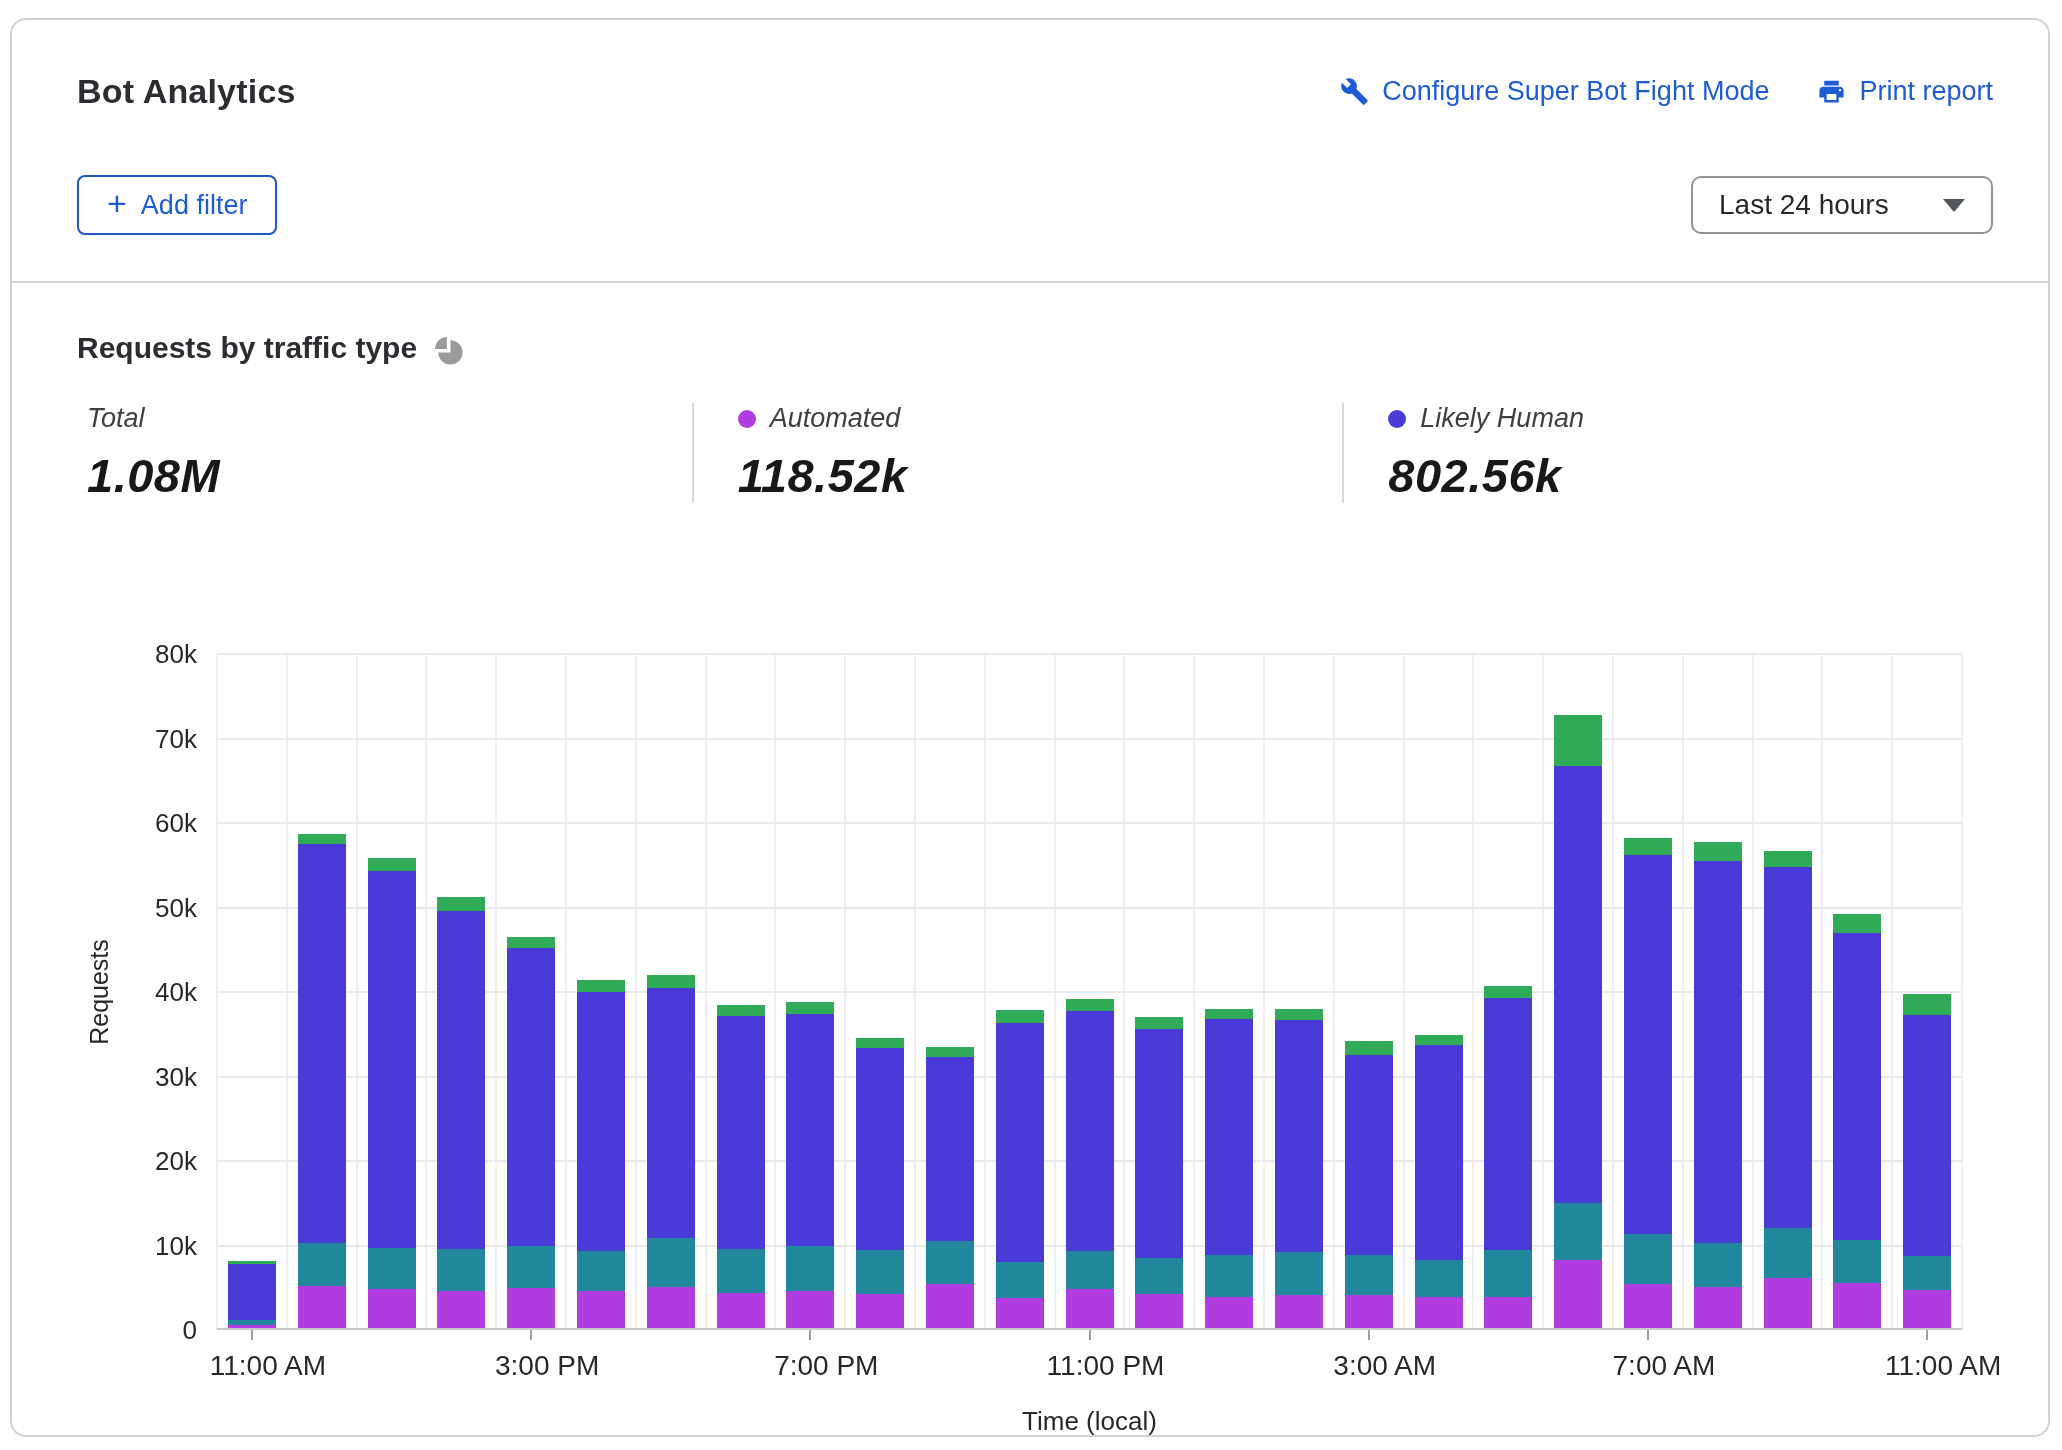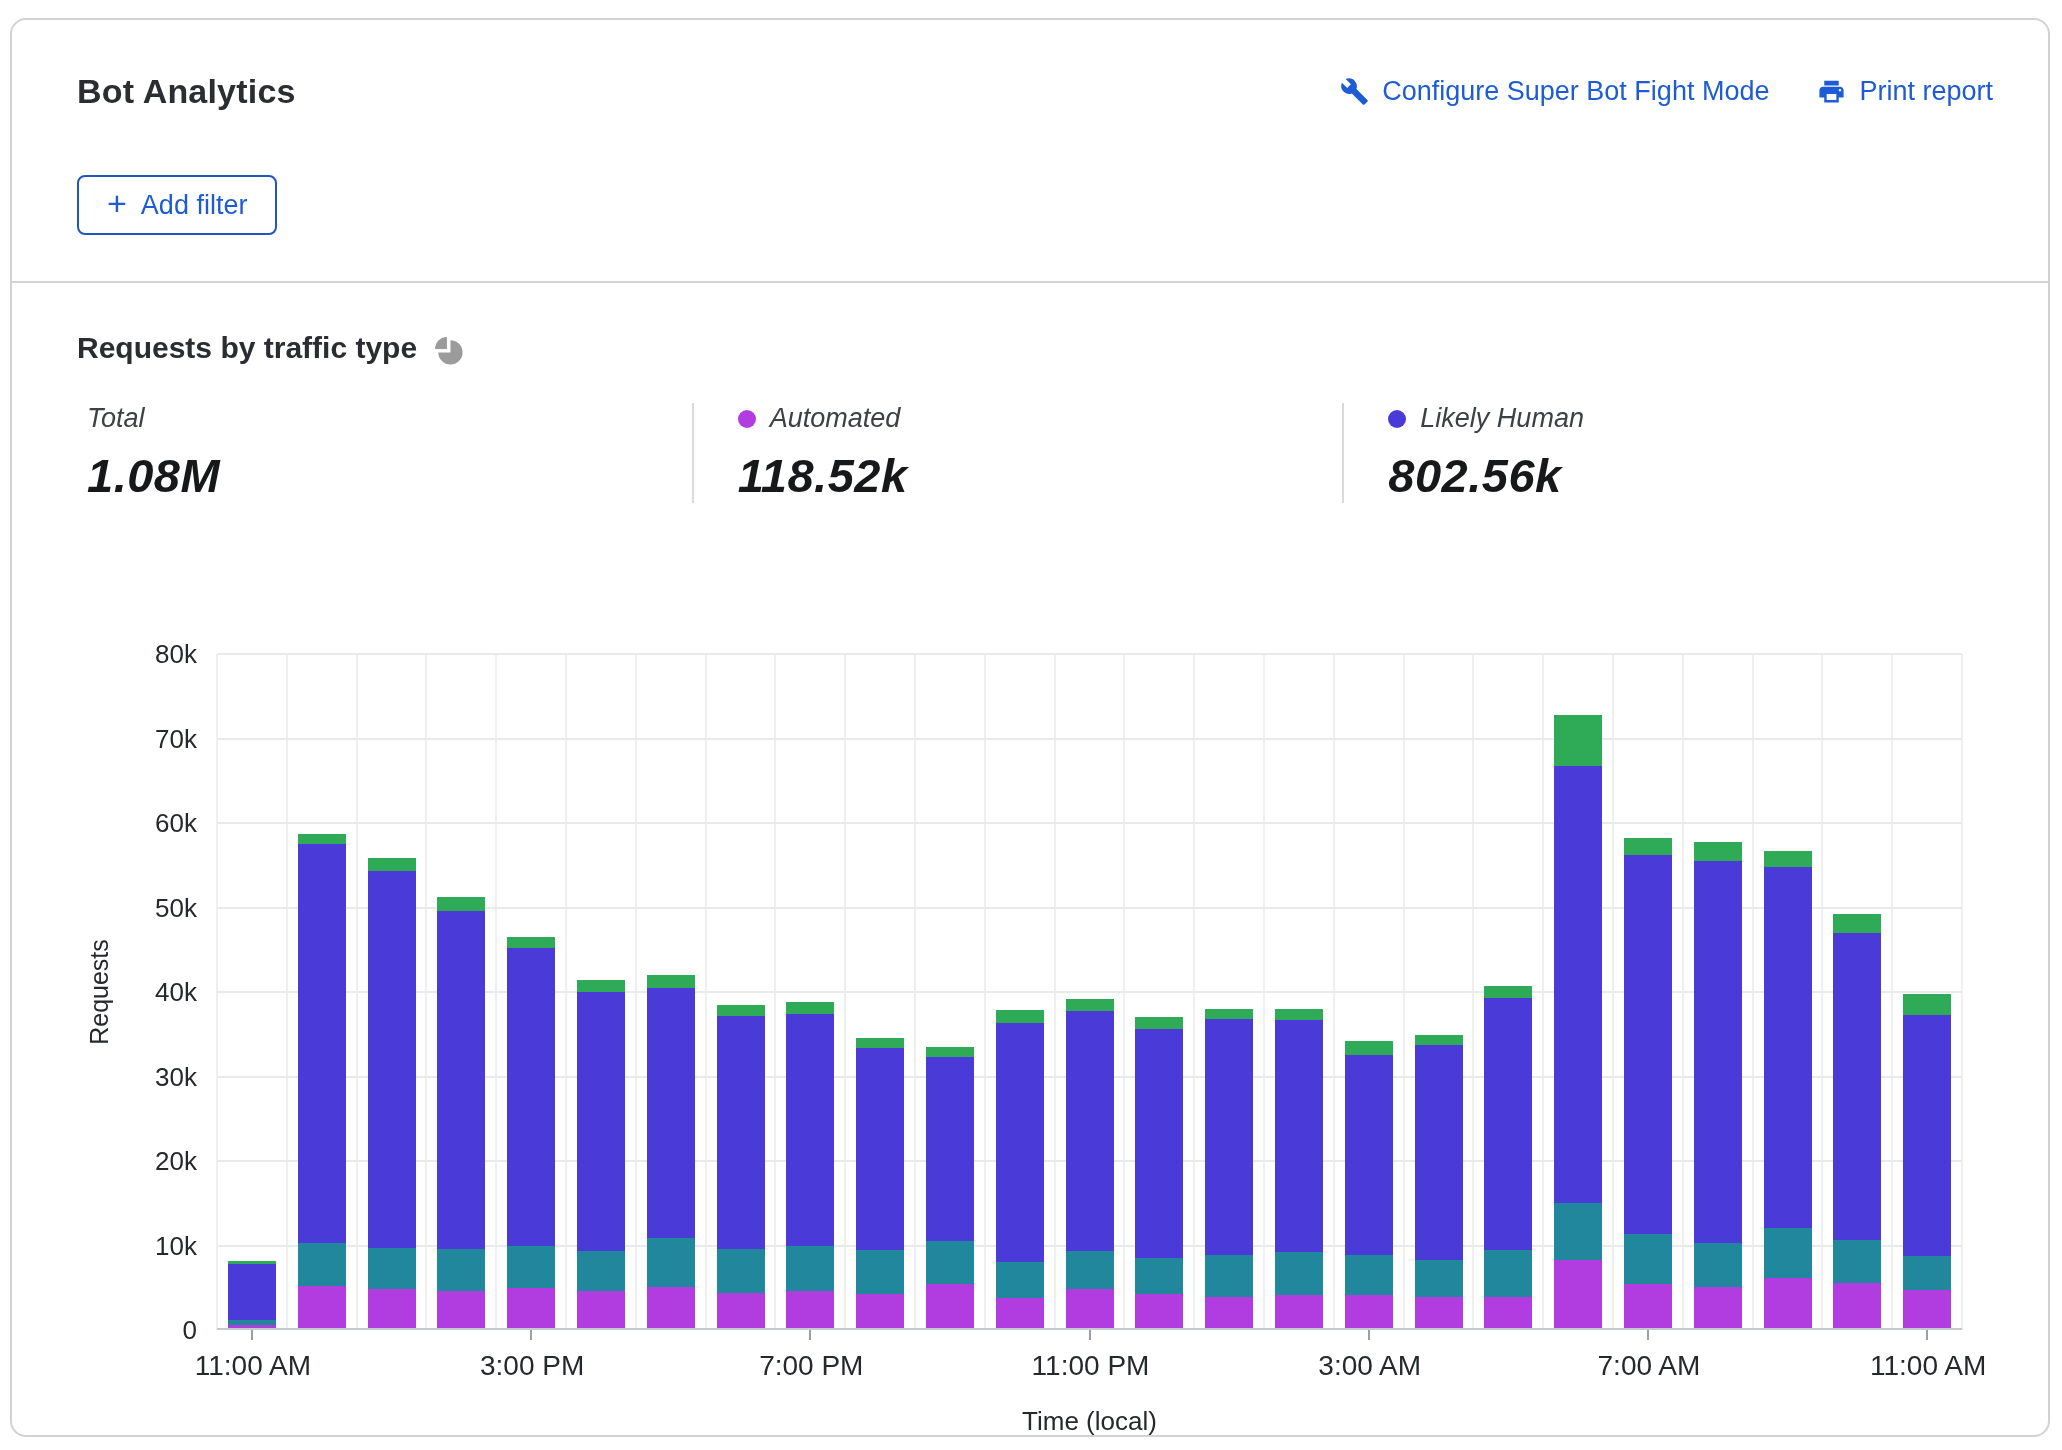--- a/index.html
+++ b/index.html
@@ -42,21 +42,21 @@
   .gridline-h{position:absolute;left:0;width:100%;height:2px;background:#e9eaeb;z-index:0;}
   .gridline-v{position:absolute;top:0;width:2px;height:100%;background:#efefef;z-index:0;}
   .baseline{position:absolute;left:0;bottom:0;width:100%;height:2px;background:#c7cacc;z-index:3;}
   .bar{position:absolute;bottom:2px;width:48px;display:flex;flex-direction:column-reverse;z-index:2;}
   .seg{width:100%;}
   .y-labels{position:absolute;left:-160px;top:0;width:140px;height:100%;}
   .y-tick-label{position:absolute;right:0;width:140px;text-align:right;font-size:26px;color:#26292c;}
   .y-axis-title{position:absolute;left:-118px;top:50%;transform:translate(-50%,-50%) rotate(-90deg);
                 font-size:25px;color:#26292c;white-space:nowrap;}
   .tick-mark{position:absolute;top:676px;width:2px;height:10px;background:#9aa0a5;transform:translateX(-50%);}
-  .x-labels{position:absolute;left:1px;top:696px;width:100%;height:40px;}
+  .x-labels{position:absolute;left:16px;top:696px;width:100%;height:40px;}
   .x-tick-label{position:absolute;transform:translateX(-50%);font-size:28px;color:#26292c;white-space:nowrap;}
   .x-axis-title{position:absolute;left:50%;top:752px;transform:translateX(-50%);font-size:26px;color:#26292c;}
 </style>
 </head>
 <body>
 
 <div class="card">
 
   <div class="hdr">
     <div class="hdr-top">
@@ -79,20 +79,24 @@
           <span>Print report</span>
         </a>
       </div>
     </div>
 
     <div class="controls">
       <button class="btn-add">
         <span class="plus">+</span>
         <span>Add filter</span>
       </button>
+      <div class="select">
+        <span>Last 24 hours</span>
+        <span class="caret"></span>
+      </div>
     </div>
   </div>
 
   <div class="hdr-divider"></div>
 
   <div class="section">
     <div class="sec-title-row">
       <span class="sec-title">Requests by traffic type</span>
       <span style="display:inline-flex;position:relative;top:2px;">
         <svg viewBox="0 0 24 24" width="31" height="31" fill="#9b9b9b">

